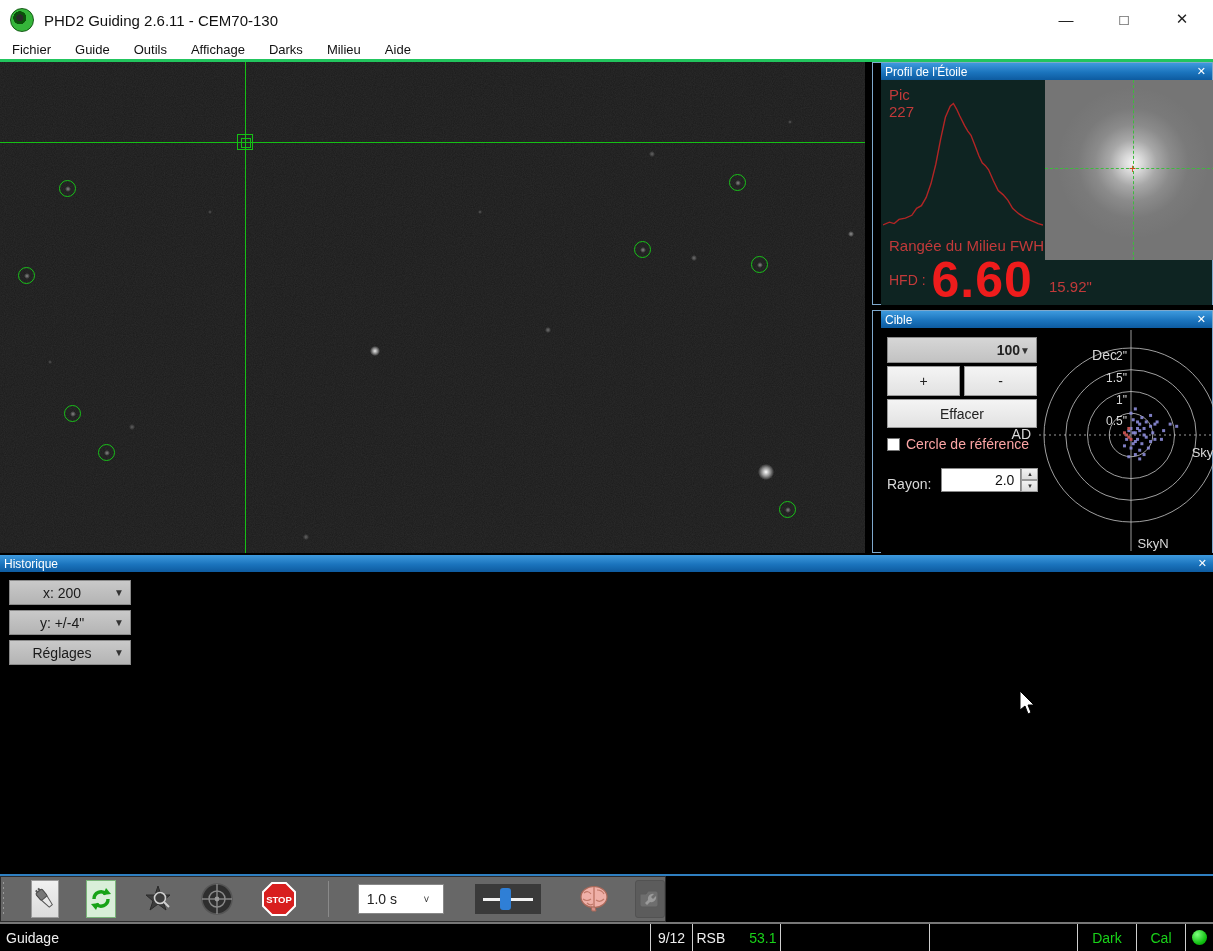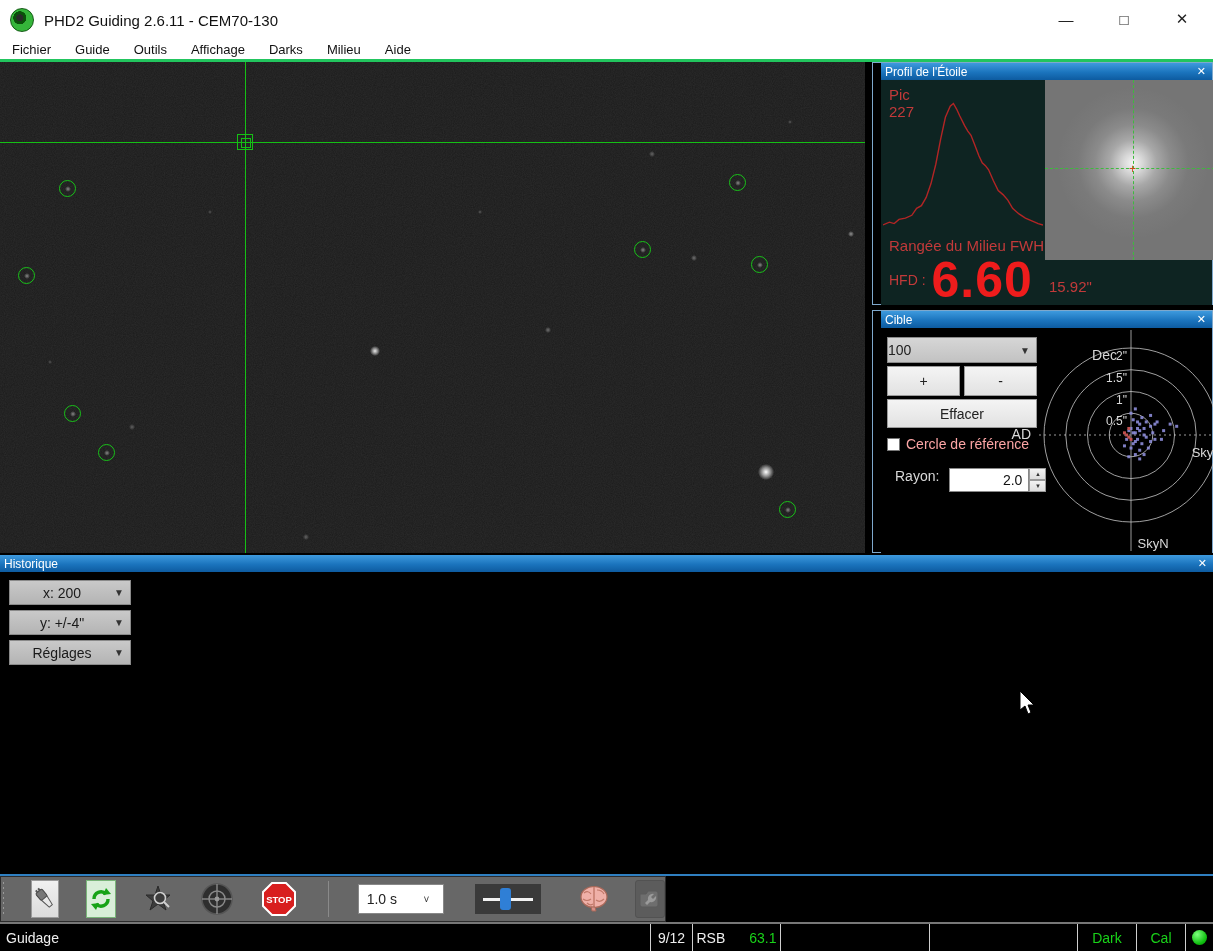--- a/index.html
+++ b/index.html
@@ -51,29 +51,29 @@
     background:radial-gradient(circle, #f4f4f4 0%, #d8d8d8 9%, #a8a8a8 22%, #8b8b8b 36%, #7a7a7a 52%, rgba(117,117,117,0) 72%); }
   .dash-h { position:absolute; left:0; right:0; height:0; border-top:1px dashed #3dbb3d; }
   .dash-v { position:absolute; top:0; bottom:0; width:0; border-left:1px dashed #3dbb3d; }
   #star-cross { position:absolute; color:#cc4a1a; font-size:12px; }
 
   #cible { left:872px; top:310px; width:341px; height:243px; }
   #cible-body { position:relative; width:100%; height:225px; background:#000; }
   .btn { background:linear-gradient(#f4f4f4,#e2e2e2); border:1px solid #9a9a9a; color:#222; font-size:14px;
     display:flex; align-items:center; justify-content:center; }
   #cible-zoom { position:absolute; left:6px; top:9px; width:150px; height:26px; background:linear-gradient(#d6d6d6,#c2c2c2); border:1px solid #8a8a8a; color:#222; font-size:14px; display:flex; align-items:center; }
-  #cible-zoom span.val { flex:1; text-align:left; }
+  #cible-zoom span.val { flex:1; text-align:right;font-weight:bold; }
   .drop-arrow { font-size:10px; color:#333; margin-right:6px; }
   #cible-plus { position:absolute; left:6px; top:38px; width:73px; height:30px; }
   #cible-minus { position:absolute; left:83px; top:38px; width:73px; height:30px; }
   #cible-clear { position:absolute; left:6px; top:71px; width:150px; height:29px; }
   .checkrow { position:absolute; display:flex; align-items:center; color:#fca5a5; font-size:14px; gap:6px; }
   .checkbox { width:13px; height:13px; background:#fff; border:1px solid #777; font-size:11px; line-height:12px; text-align:center; color:#111; }
   #cible-ref-row { left:6px; top:108px; }
-  #rayon-row { position:absolute; left:14px; top:140px; display:flex; align-items:flex-start; color:#d8d8d8; font-size:14px; }
+  #rayon-row { position:absolute; left:6px; top:140px; display:flex; align-items:flex-end; color:#d8d8d8; font-size:14px; }
   #rayon-input { width:80px; height:24px; background:#fff; border:1px solid #888; color:#111; font-size:14px; text-align:right; padding-right:6px; margin-left:10px; display:flex; align-items:center; justify-content:flex-end;}
   .spinner { width:17px; height:24px; display:flex; flex-direction:column; }
   .spinner div { flex:1; background:linear-gradient(#f2f2f2,#ddd); border:1px solid #999; font-size:6px; color:#333; display:flex; align-items:center; justify-content:center; }
 
   
   #historique { position:absolute; left:0; top:555px; width:1213px; height:321px; background:#000; border-bottom:2px solid #2f7fc0;}
   #hist-titlebar { height:17px; background:linear-gradient(#3e9ade,#1b74bd 55%,#0d5ba0); color:#fff; font-size:12px; display:flex; align-items:center; padding:0 4px; }
   .hdrop { position:absolute; left:9px; width:122px; height:25px; background:linear-gradient(#c9c9c9,#b4b4b4); border:1px solid #8a8a8a; color:#1a1a1a; font-size:14px; display:flex; align-items:center; }
   .hdrop span.val { flex:1; text-align:center; }
 
@@ -373,21 +373,21 @@
         <path d="M18 9 a5 5 0 0 0-6 6 l-3 3 2 2 3-3 a5 5 0 0 0 6-6 l-3 3 -2-2 Z" fill="#9a9a9a"></path>
       </svg>
     </div>
   </div>
 
   <div id="statusbar">
     <div class="seg" id="seg-state">Guidage</div>
     <div class="seg" style="width:42px;">9/12</div>
     <div class="seg" style="width:88px; gap:24px;">
       <span>RSB</span>
-      <span class="green">63.1</span>
+      <span class="green">53.1</span>
     </div>
     <div class="seg" style="width:149px;"></div>
     <div class="seg" style="width:148px;"></div>
     <div class="seg green" style="width:59px;">Dark</div>
     <div class="seg green" style="width:49px;">Cal</div>
     <div class="seg" style="width:27px; border-right:none;">
       <div id="status-dot"></div>
     </div>
   </div>
 

